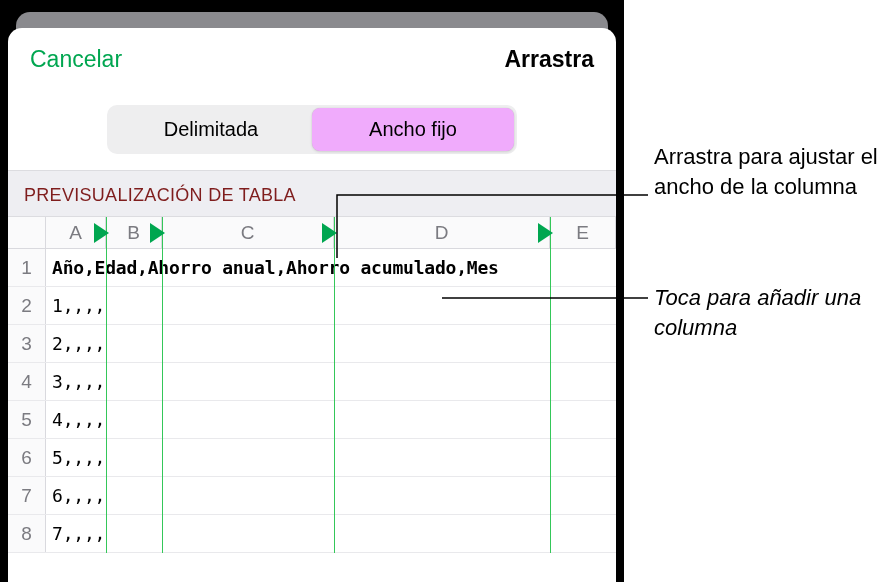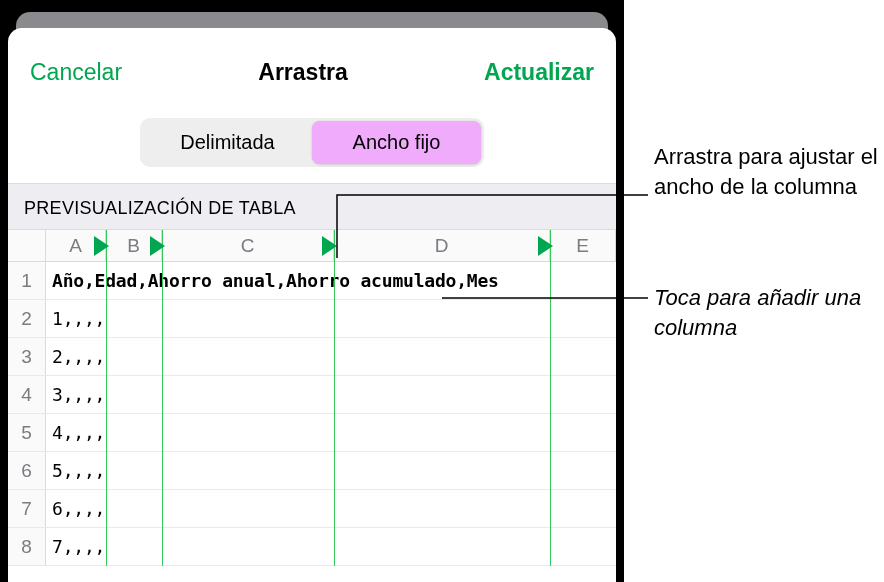--- a/index.html
+++ b/index.html
@@ -36,39 +36,39 @@
       width: 608px;
       height: 554px;
       background: #fff;
       border-radius: 14px 14px 0 0;
       overflow: hidden;
     }
     .sheet-header {
       display: flex;
       align-items: flex-start;
       justify-content: space-between;
-      padding: 31px 22px 14px;
+      padding: 18px 22px 14px;
     }
     .header-btn {
       font-size: 23px;
       font-weight: 400;
       color: #00a650;
       background: none;
       border: none;
       cursor: pointer;
     }
     .header-btn.bold { font-weight: 600; }
     .header-title {
       font-size: 23px;
       font-weight: 700;
       color: #000;
     }
     .segmented {
       display: flex;
-      width: 344px;
+      width: 410px;
       margin: 18px auto 16px;
       background: #eeeeef;
       border-radius: 10px;
       padding: 3px;
     }
     .segment {
       flex: 1;
       text-align: center;
       padding: 10px 0;
       font-size: 20px;
@@ -78,21 +78,21 @@
       cursor: pointer;
     }
     .segment.selected {
       background: #f0abfc;
       box-shadow: 0 1px 3px rgba(0,0,0,0.12), 0 0 1px rgba(0,0,0,0.18);
     }
     .section-label {
       background: #eeeef2;
       padding: 14px 16px 10px;
       font-size: 18px;
-      color: #000000;
+      color: #7f1d1d;
       letter-spacing: 0.3px;
       border-top: 1px solid #dcdce0;
       border-bottom: 1px solid #dcdce0;
       margin-top: 8px;
     }
     .table-area {
       position: relative;
       background: #fff;
     }
     .col-headers {
@@ -197,21 +197,20 @@
 </head>
 <body>
 
 <div class="device-frame">
   <div class="sheet-back"></div>
   <div class="sheet">
 
     <div class="sheet-header">
       <button class="header-btn">Cancelar</button>
       <div class="header-title">Arrastra</div>
-      <button class="header-btn bold">Actualizar</button>
     </div>
 
     <div class="segmented">
       <div class="segment">Delimitada</div>
       <div class="segment selected">Ancho fijo</div>
     </div>
 
     <div class="section-label">PREVISUALIZACIÓN DE TABLA</div>
 
     <div class="table-area">

